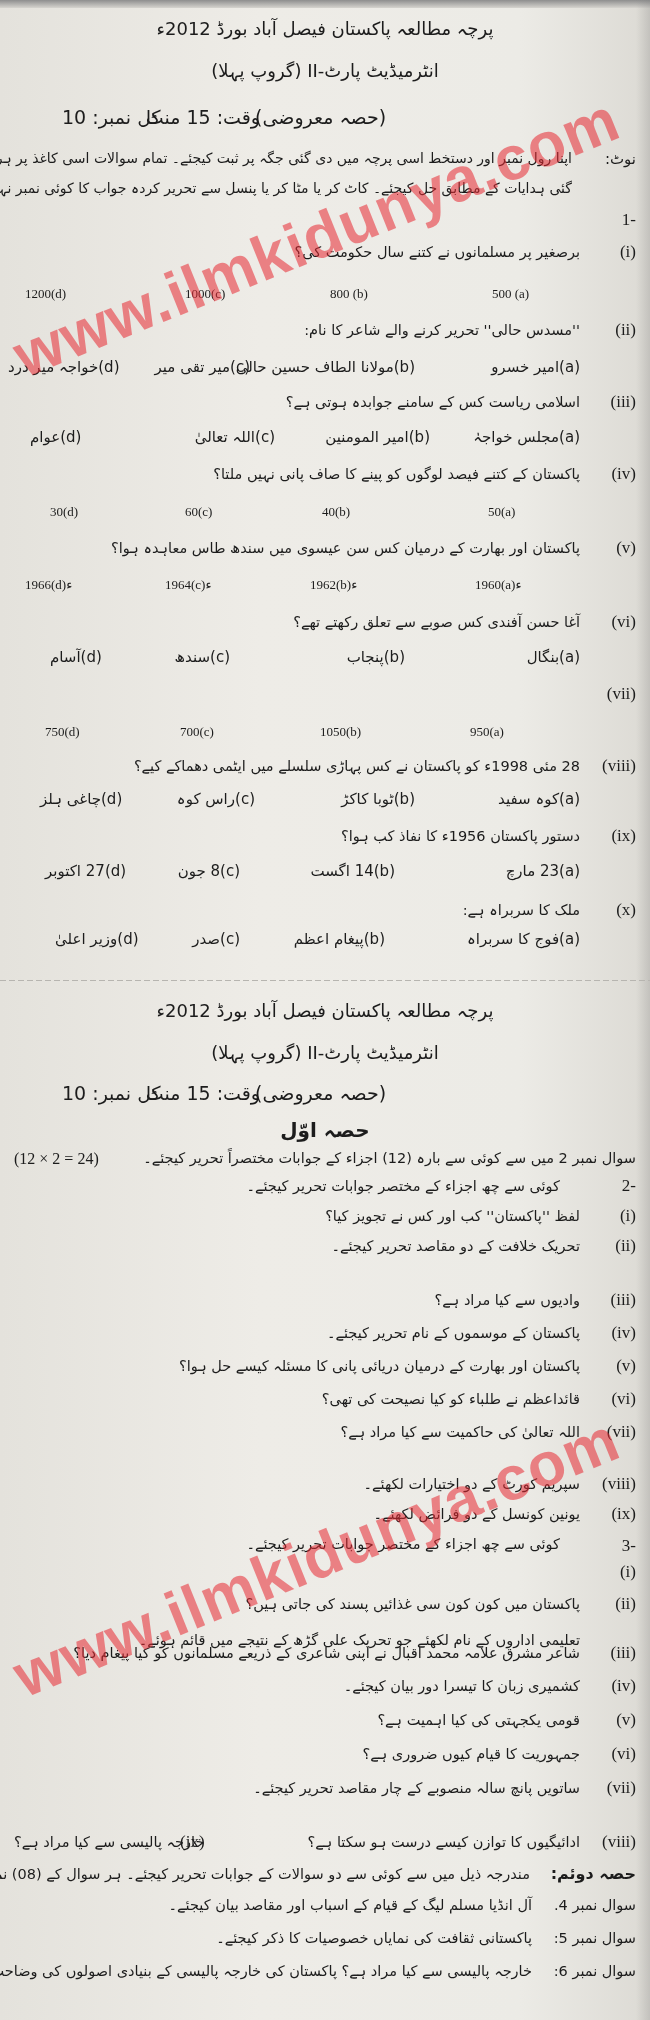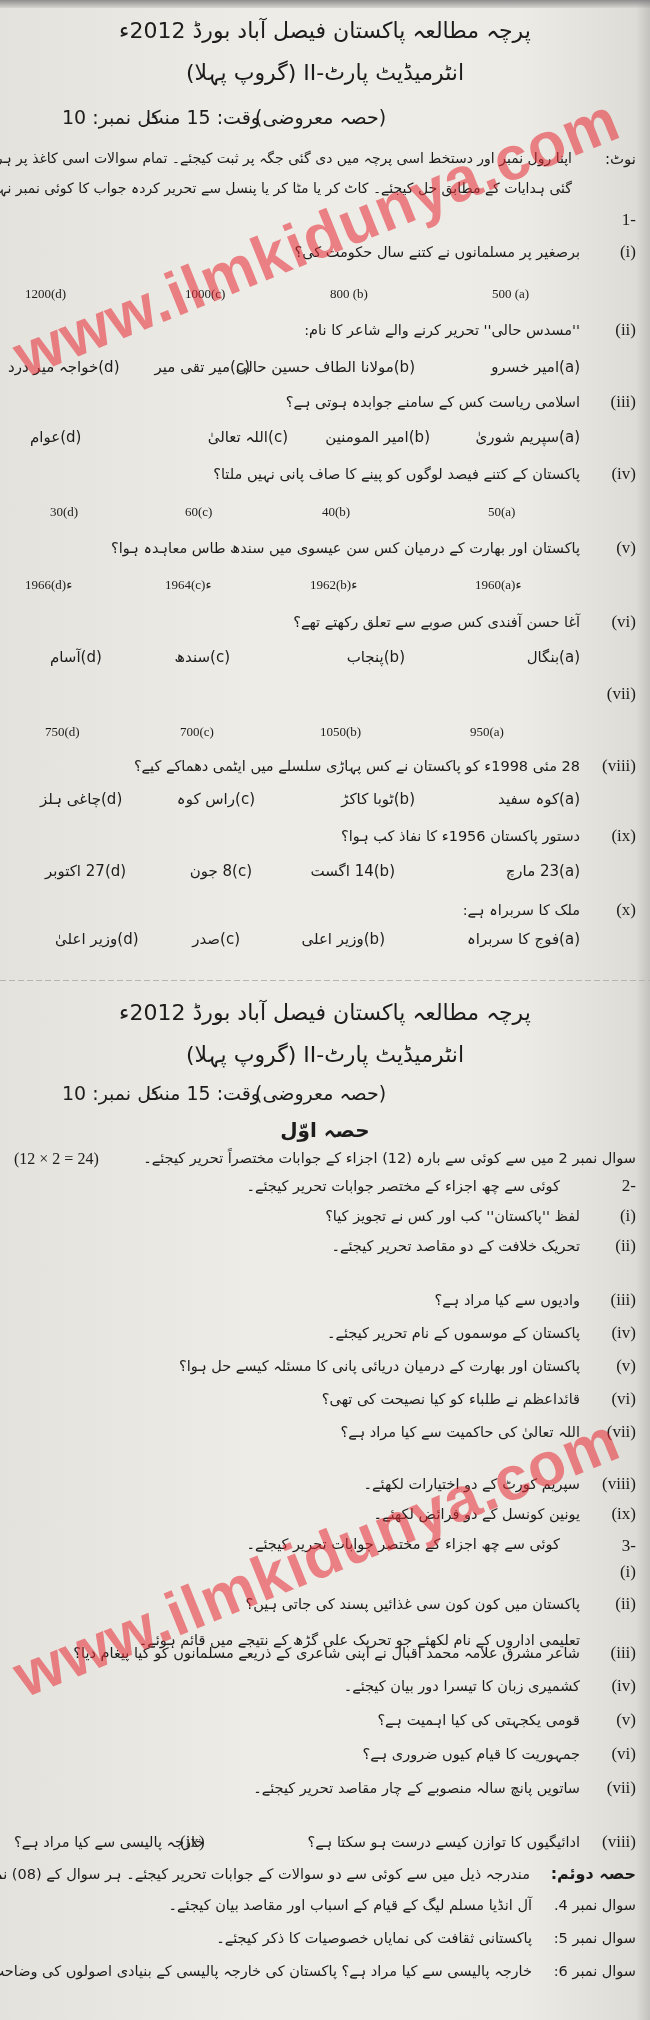--- a/index.html
+++ b/index.html
@@ -20,21 +20,21 @@
     }
     .top-shadow {
       position: absolute; left: 0; top: 0; width: 650px; height: 8px;
       background: linear-gradient(180deg, #8e8e8e 0%, #d6d4cf 100%);
     }
     .rtl { direction: rtl; unicode-bidi: embed; }
     .urdu { font-family: "DejaVu Sans", sans-serif; }
 
     .title {
       position: absolute; left: 0; width: 650px; text-align: center;
-      font-size: 22px; direction: rtl;
+      font-size: 18px; direction: rtl;
     }
     .meta-row {
       position: absolute; left: 0; width: 650px; height: 30px;
       font-size: 19px;
     }
     .meta-row span { position: absolute; top: 0; white-space: nowrap; direction: rtl; text-align: center; }
 
     .line {
       position: absolute; white-space: nowrap; font-size: 14.5px;
     }
@@ -112,23 +112,23 @@
   <div class="opts" style="top:358px;">
     <span class="opt ur" style="right:70px;">(a)امیر خسرو</span>
     <span class="opt ur" style="right:235px;">(b)مولانا الطاف حسین حالی</span>
     <span class="opt ur" style="right:400px;">(c)میر تقی میر</span>
     <span class="opt ur" style="left:8px;">(d)خواجہ میر درد</span>
   </div>
 
   <div class="qnum" style="top:392px;">(iii)</div>
   <div class="qtext urdu" style="top:394px;">اسلامی ریاست کس کے سامنے جوابدہ ہوتی ہے؟</div>
   <div class="opts" style="top:428px;">
-    <span class="opt ur" style="right:70px;">(a)سپریم شوریٰ</span>
+    <span class="opt ur" style="right:70px;">(a)مجلس خواجہٰ</span>
     <span class="opt ur" style="right:220px;">(b)امیر المومنین</span>
-    <span class="opt ur" style="right:362px;">(c)اللہ تعالیٰ</span>
+    <span class="opt ur" style="right:375px;">(c)اللہ تعالیٰ</span>
     <span class="opt ur" style="left:30px;">(d)عوام</span>
   </div>
 
   <div class="qnum" style="top:464px;">(iv)</div>
   <div class="qtext urdu" style="top:466px;">پاکستان کے کتنے فیصد لوگوں کو پینے کا صاف پانی نہیں ملتا؟</div>
   <div class="opts" style="top:504px;">
     <span class="opt" style="left:488px;">50(a)</span>
     <span class="opt" style="left:322px;">40(b)</span>
     <span class="opt" style="left:185px;">60(c)</span>
     <span class="opt" style="left:50px;">30(d)</span>
@@ -167,29 +167,29 @@
     <span class="opt ur" style="right:235px;">(b)ٹوبا کاکڑ</span>
     <span class="opt ur" style="right:395px;">(c)راس کوہ</span>
     <span class="opt ur" style="left:40px;">(d)چاغی ہلز</span>
   </div>
 
   <div class="qnum" style="top:826px;">(ix)</div>
   <div class="qtext urdu" style="top:828px;">دستور پاکستان 1956ء کا نفاذ کب ہوا؟</div>
   <div class="opts" style="top:862px;">
     <span class="opt ur" style="right:70px;">(a)23 مارچ</span>
     <span class="opt ur" style="right:255px;">(b)14 اگست</span>
-    <span class="opt ur" style="right:398px;">(c)8 جون</span>
+    <span class="opt ur" style="right:410px;">(c)8 جون</span>
     <span class="opt ur" style="left:45px;">(d)27 اکتوبر</span>
   </div>
 
   <div class="qnum" style="top:900px;">(x)</div>
   <div class="qtext urdu" style="top:902px;">ملک کا سربراہ ہے:</div>
   <div class="opts" style="top:930px;">
     <span class="opt ur" style="right:70px;">(a)فوج کا سربراہ</span>
-    <span class="opt ur" style="right:265px;">(b)وزیر اعلی</span>
+    <span class="opt ur" style="right:265px;">(b)پیغام اعظم</span>
     <span class="opt ur" style="right:410px;">(c)صدر</span>
     <span class="opt ur" style="left:55px;">(d)وزیر اعلیٰ</span>
   </div>
 
   <div class="divider" style="top:980px;"></div>
 
   <div class="title urdu" style="top:1000px;">پرچہ مطالعہ پاکستان فیصل آباد بورڈ 2012ء</div>
   <div class="title urdu" style="top:1042px;">انٹرمیڈیٹ پارٹ-II (گروپ پہلا)</div>
   <div class="meta-row" style="top:1082px;">
     <span style="right:390px;">وقت: 15 منٹ</span>

